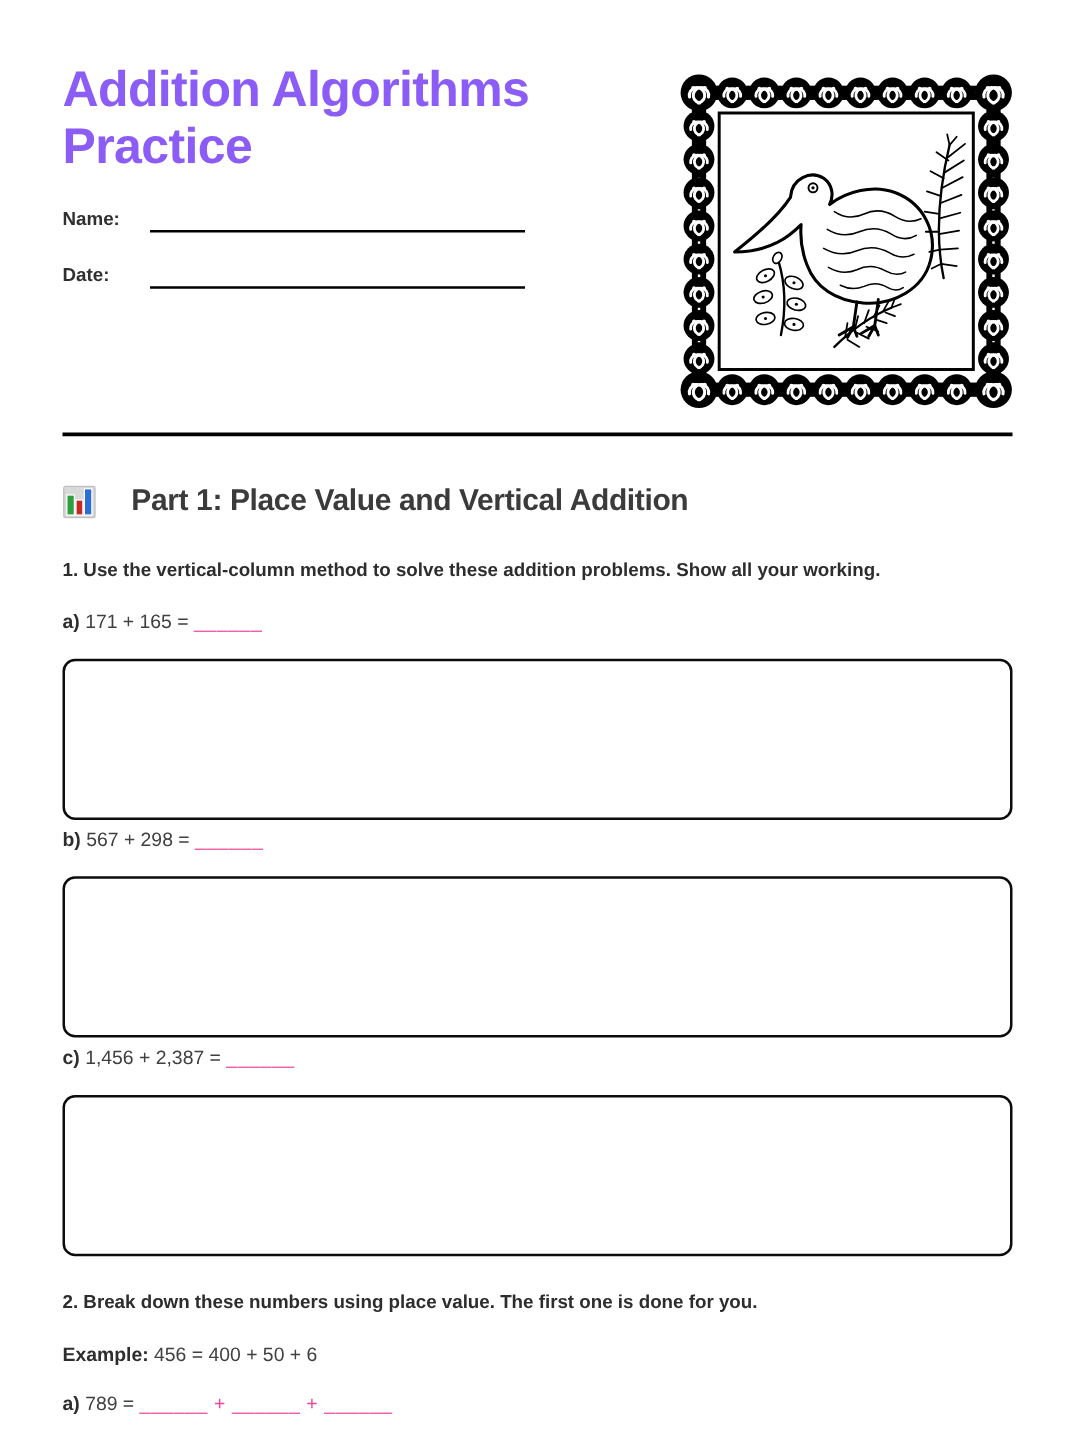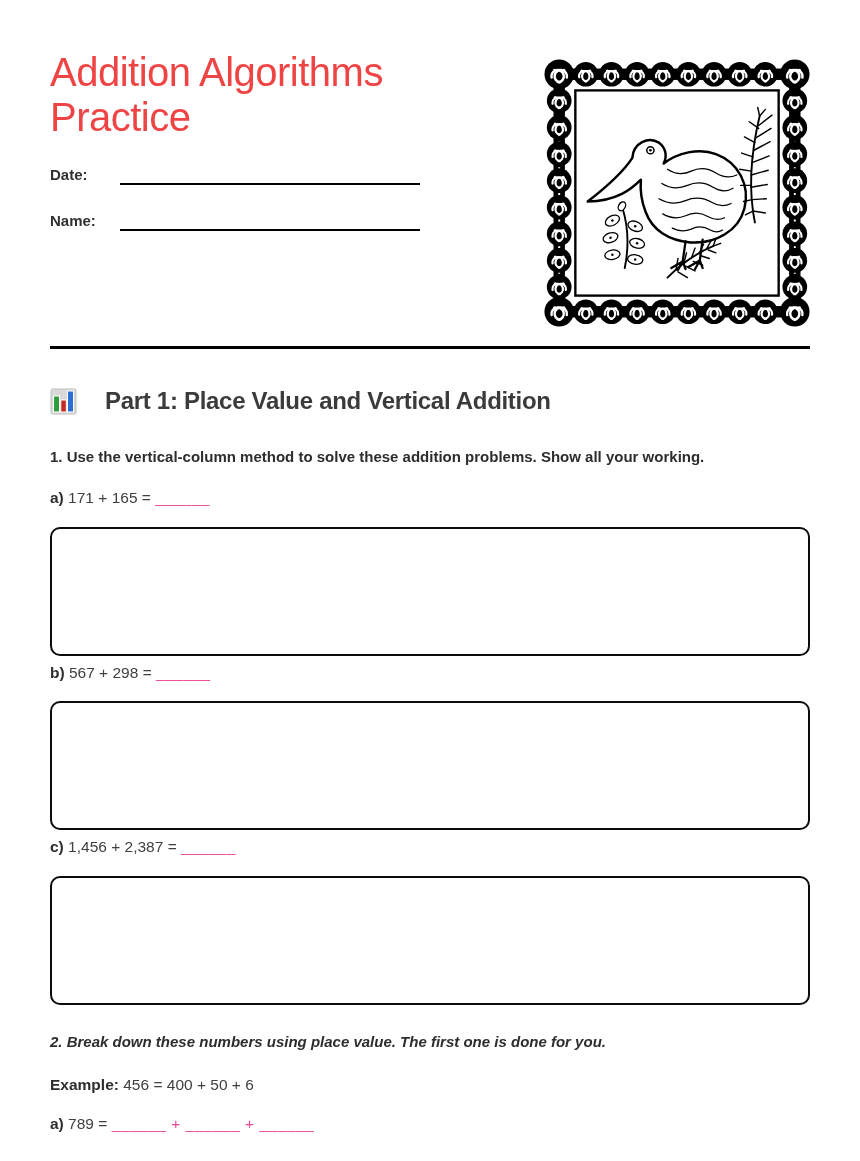--- a/index.html
+++ b/index.html
@@ -9,22 +9,22 @@
     overflow: hidden;
     font-family: "Liberation Sans", "DejaVu Sans", sans-serif;
     color: #3a3a3a;
   }
   .page { width: 860px; height: 1161px; padding: 0 50px; position: relative; }
 
   
   .header { display: flex; justify-content: space-between; align-items: flex-start; padding-top: 50px; }
   .header-left { width: 460px; }
   .doc-title {
-    font-size: 40px; font-weight: 400; line-height: 1.12;
-    color: #ef4444; letter-spacing: -0.5px; max-width: 440px;
+    font-size: 40px; font-weight: 700; line-height: 1.12;
+    color: #8b5cf6; letter-spacing: -0.5px; max-width: 440px;
   }
   .field-row { display: flex; align-items: flex-end; margin-top: 26px; }
   .field-row.date { margin-top: 25px; }
   .field-label { font-size: 15px; font-weight: 700; color: #303030; width: 70px; padding-bottom: 2px; }
   .field-line { width: 300px; height: 20px; border-bottom: 2.5px solid #000; }
 
   .illustration { width: 266px; height: 272px; margin-top: 7px; flex-shrink: 0; }
   .illustration svg { display: block; width: 100%; height: 100%; }
 
   
@@ -41,41 +41,41 @@
   .eq-line .lbl { font-weight: 700; color: #2d2d2d; }
   .eq-line.a1 { margin-top: 20px; }
   .eq-line.after-box { margin-top: 6px; }
   .blank { letter-spacing: 0.5px; color: #ec4899; }
 
   .work-box {
     margin-top: 18px; height: 129px; width: 760px;
     border: 2.5px solid #0c0c0c; border-radius: 10px; background: #fff;
   }
 
-  .prompt.q2 { margin-top: 26px; font-style: italic; }
+  .prompt.q2 { margin-top: 26px; }
   .example-line { margin-top: 24px; font-size: 15.5px; color: #404040; }
   .example-line .lbl { font-weight: 700; color: #2d2d2d; }
   .eq-line.q2a { margin-top: 19px; }
 </style>
 </head>
 <body>
 
 <div class="page">
 
   <div class="header">
     <div class="header-left">
       <h1 class="doc-title">Addition Algorithms Practice</h1>
 
+      <div class="field-row">
+        <span class="field-label">Name:</span>
+        <div class="field-line"></div>
+      </div>
+
       <div class="field-row date">
         <span class="field-label">Date:</span>
-        <div class="field-line"></div>
-      </div>
-
-      <div class="field-row">
-        <span class="field-label">Name:</span>
         <div class="field-line"></div>
       </div>
     </div>
 
     <div class="illustration">
       <svg viewBox="0 0 280 282" xmlns="http://www.w3.org/2000/svg">
 
         <g>
           <rect x="6" y="10" width="268" height="12" fill="#000"></rect>
           <rect x="6" y="260" width="268" height="12" fill="#000"></rect>

